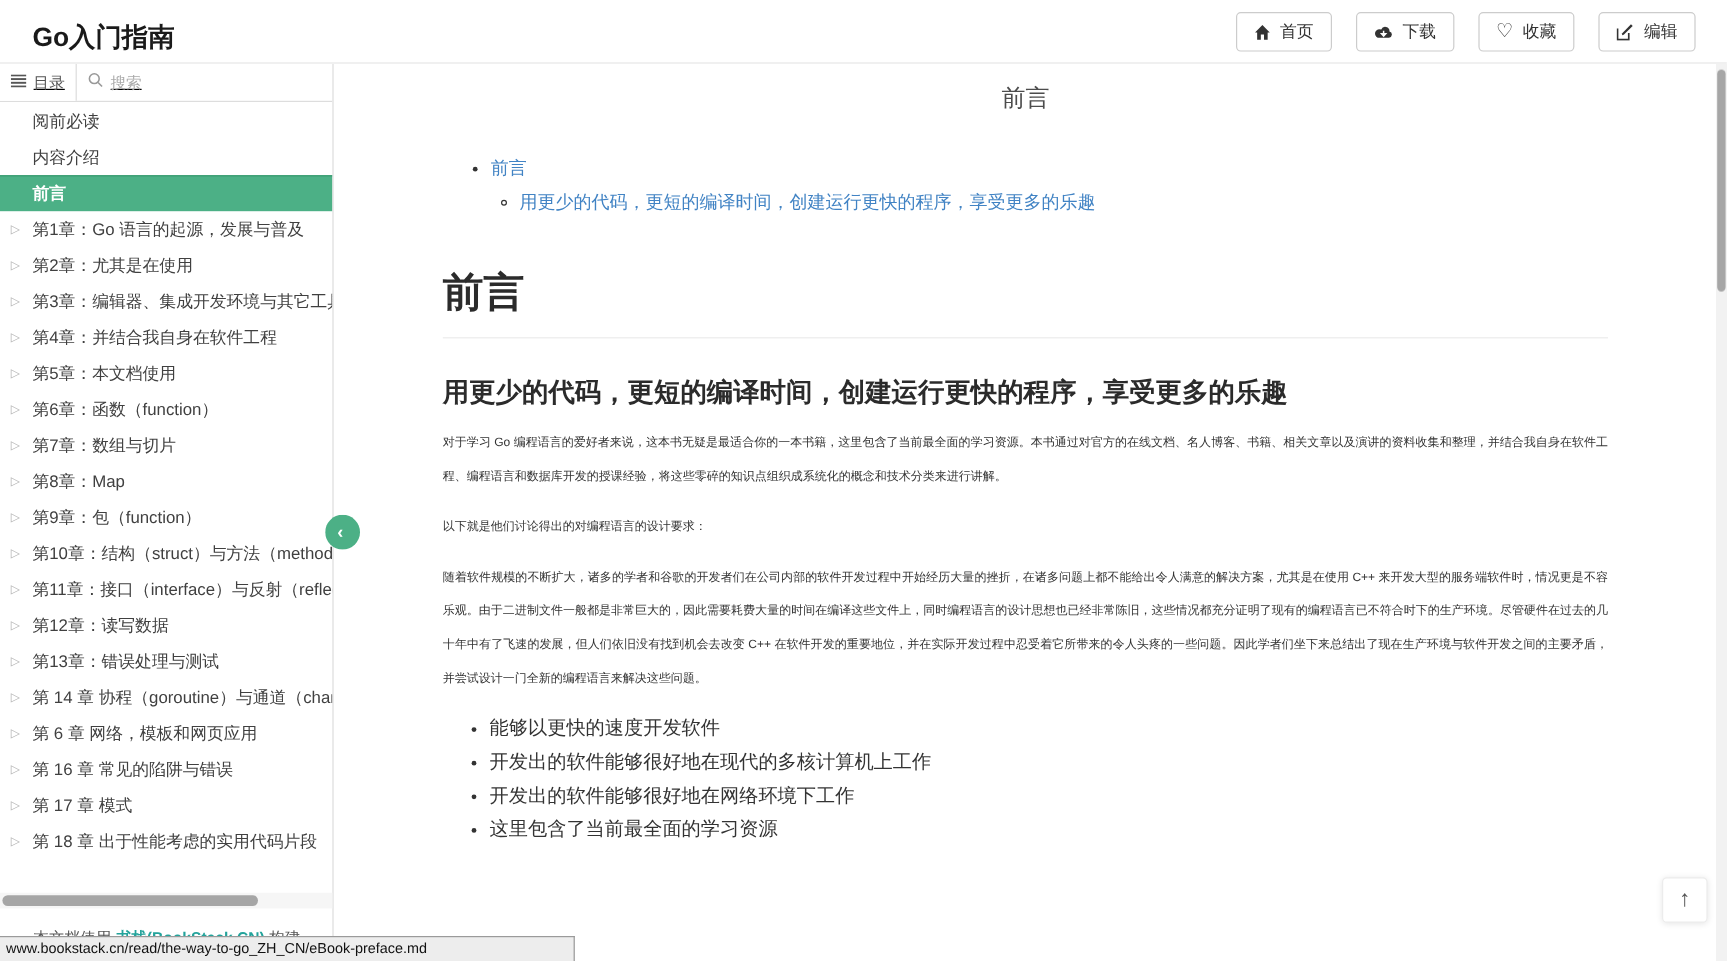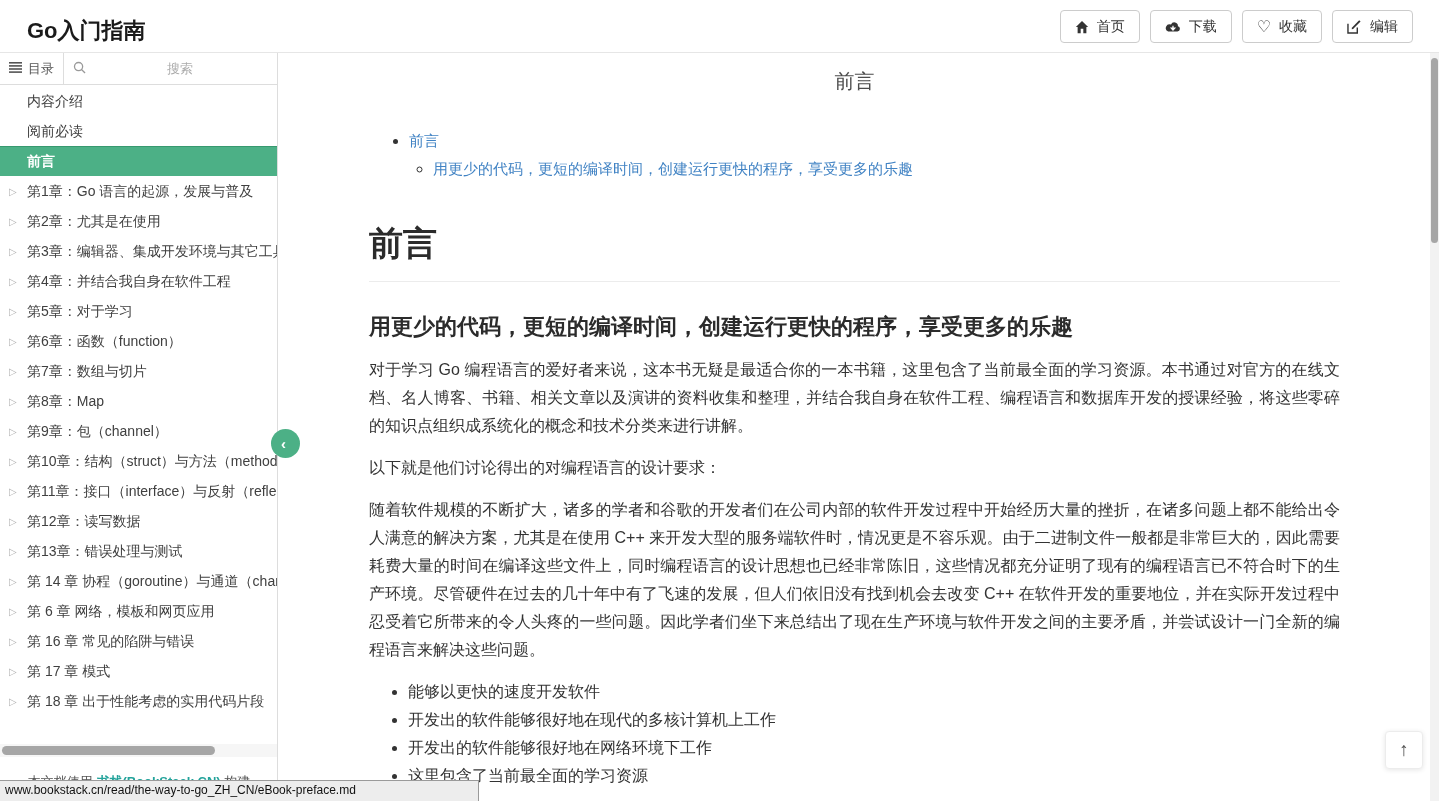--- a/index.html
+++ b/index.html
@@ -3,34 +3,34 @@
 <meta charset="utf-8">
 <style>
   * { margin:0; padding:0; box-sizing:border-box; }
   html,body { width:1439px; height:801px; overflow:hidden; background:#fff;
     font-family:"Liberation Sans","DejaVu Sans",sans-serif; }
 
   
   .header { position:fixed; top:0; left:0; right:0; height:53px; background:#fff;
     border-bottom:1px solid #e6e6e6; z-index:50; }
   .header-title { position:absolute; left:27px; top:16px; font-size:22px; font-weight:bold; color:#1a1a1a; }
-  .header-actions { position:absolute; right:26px; top:10px; display:flex; gap:10px; }
+  .header-actions { position:absolute; right:26px; top:10px; display:flex; gap:20px; }
   .hbtn { display:flex; align-items:center; gap:8px; height:33px; padding:0 14px;
     border:1px solid #ccc; border-radius:4px; background:#fff; font-size:14px; color:#333; cursor:pointer; }
   .hbtn svg { display:block; }
   .heart-glyph { font-size:16px; line-height:1; color:#333; }
 
   
   .sidebar { position:fixed; top:53px; left:0; width:278px; bottom:0; background:#fff;
     border-right:1px solid #ddd; z-index:20; overflow:hidden; }
-  .sidebar-head { height:32px; border-bottom:1px solid #ddd; display:flex; align-items:stretch; }
+  .sidebar-head { height:32px; border-bottom:1px solid #ddd; display:flex; align-items:stretch;text-decoration:underline; }
   .toc-tab { width:64px; display:flex; align-items:center; justify-content:center; gap:6px;
     border-right:1px solid #ddd; font-size:13px; color:#555; cursor:pointer; background:#fff; }
   .search-box { flex:1; display:flex; align-items:center; gap:6px; padding:0 9px; }
-  .search-box input { border:none; outline:none; width:100%; font-size:13px; color:#333; background:transparent;text-align:center; }
+  .search-box input { border:none; outline:none; width:100%; font-size:13px; color:#333; background:transparent; }
   .search-box input::placeholder { color:#aaa; }
 
   .toc-list { position:absolute; top:33px; left:0; right:0; }
   .toc-item { height:30px; line-height:30px; padding-left:27px; font-size:14px; color:#404040;
     white-space:nowrap; overflow:hidden; position:relative; cursor:pointer; }
   .toc-item .arrow { position:absolute; left:9px; top:1px; font-size:10px; color:#b3b3b3; }
   .toc-item.active { background:#4cb086; border-top:1px solid #37996f; height:30px; line-height:29px; }
   .toc-item.active .lbl { color:#fff; font-weight:bold; }
 
   .h-scrollbar { position:fixed; left:0; top:744px; width:277px; height:13px; background:#f6f6f6; z-index:25; }
@@ -53,21 +53,21 @@
 
   .toc-links { margin:32px 0 0 20px; }
   .toc-links ul { list-style:disc; padding-left:20px; }
   .toc-links ul ul { list-style:circle; padding-left:24px; }
   .toc-links li { font-size:15px; line-height:28px; color:#333; }
   .toc-links a { color:#4183c4; text-decoration:none; cursor:pointer; }
 
   h1.doc-h1 { font-size:34px; font-weight:bold; color:#2b2b2b; margin-top:38px;
     padding-bottom:14px; border-bottom:1px solid #ececec; }
   h2.doc-h2 { font-size:22px; font-weight:bold; color:#2b2b2b; margin:30px 0 6px; }
-  .article p { font-size:16px; line-height:28px; color:#333; text-align:justify; margin-top:14px; }
+  .article p { font-size:10px; line-height:28px; color:#333; text-align:justify; margin-top:14px; }
   ul.reqs { margin:14px 0 0 0; padding-left:39px;font-family:Liberation Serif, serif; }
   ul.reqs li { font-size:16px; line-height:28px; color:#333; }
 
   
   .v-scrollbar { position:fixed; right:0; top:53px; width:9px; bottom:0; background:#f2f2f2; z-index:40; }
   .v-scrollbar .thumb { position:absolute; top:5px; left:1px; width:7px; height:185px;
     background:#a6a6a6; border-radius:4px; cursor:pointer; }
 
   .back-top { position:fixed; right:16px; bottom:32px; width:38px; height:38px; background:#fff;
     border:1px solid #ececec; border-radius:4px; box-shadow:0 1px 5px rgba(0,0,0,0.10);
@@ -137,32 +137,32 @@
         <svg width="13" height="13" viewBox="0 0 14 14">
             <circle cx="6" cy="6" r="4.4" stroke="#999" stroke-width="1.4" fill="none"></circle>
             <line x1="9.4" y1="9.4" x2="13" y2="13" stroke="#999" stroke-width="1.4"></line>
           </svg>
       </span>
       <input type="text" placeholder="搜索" style="">
     </div>
   </div>
 
   <div class="toc-list">
+    <div class="toc-item"><span class="lbl">阅前必读</span></div>
     <div class="toc-item"><span class="lbl">内容介绍</span></div>
-    <div class="toc-item"><span class="lbl">阅前必读</span></div>
     <div class="toc-item active"><span class="lbl">前言</span></div>
     <div class="toc-item"><span class="arrow">▷</span><span class="lbl">第1章：Go 语言的起源，发展与普及</span></div>
     <div class="toc-item"><span class="arrow">▷</span><span class="lbl">第2章：尤其是在使用</span></div>
     <div class="toc-item"><span class="arrow">▷</span><span class="lbl">第3章：编辑器、集成开发环境与其它工具</span></div>
     <div class="toc-item"><span class="arrow">▷</span><span class="lbl">第4章：并结合我自身在软件工程</span></div>
-    <div class="toc-item"><span class="arrow">▷</span><span class="lbl">第5章：对于学习</span></div>
+    <div class="toc-item"><span class="arrow">▷</span><span class="lbl">第5章：本文档使用</span></div>
     <div class="toc-item"><span class="arrow">▷</span><span class="lbl">第6章：函数（function）</span></div>
     <div class="toc-item"><span class="arrow">▷</span><span class="lbl">第7章：数组与切片</span></div>
     <div class="toc-item"><span class="arrow">▷</span><span class="lbl">第8章：Map</span></div>
-    <div class="toc-item"><span class="arrow">▷</span><span class="lbl">第9章：包（channel）</span></div>
+    <div class="toc-item"><span class="arrow">▷</span><span class="lbl">第9章：包（function）</span></div>
     <div class="toc-item"><span class="arrow">▷</span><span class="lbl">第10章：结构（struct）与方法（method）</span></div>
     <div class="toc-item"><span class="arrow">▷</span><span class="lbl">第11章：接口（interface）与反射（reflection）</span></div>
     <div class="toc-item"><span class="arrow">▷</span><span class="lbl">第12章：读写数据</span></div>
     <div class="toc-item"><span class="arrow">▷</span><span class="lbl">第13章：错误处理与测试</span></div>
     <div class="toc-item"><span class="arrow">▷</span><span class="lbl">第 14 章 协程（goroutine）与通道（channel）</span></div>
     <div class="toc-item"><span class="arrow">▷</span><span class="lbl">第 6 章 网络，模板和网页应用</span></div>
     <div class="toc-item"><span class="arrow">▷</span><span class="lbl">第 16 章 常见的陷阱与错误</span></div>
     <div class="toc-item"><span class="arrow">▷</span><span class="lbl">第 17 章 模式</span></div>
     <div class="toc-item"><span class="arrow">▷</span><span class="lbl">第 18 章 出于性能考虑的实用代码片段</span></div>
   </div>

